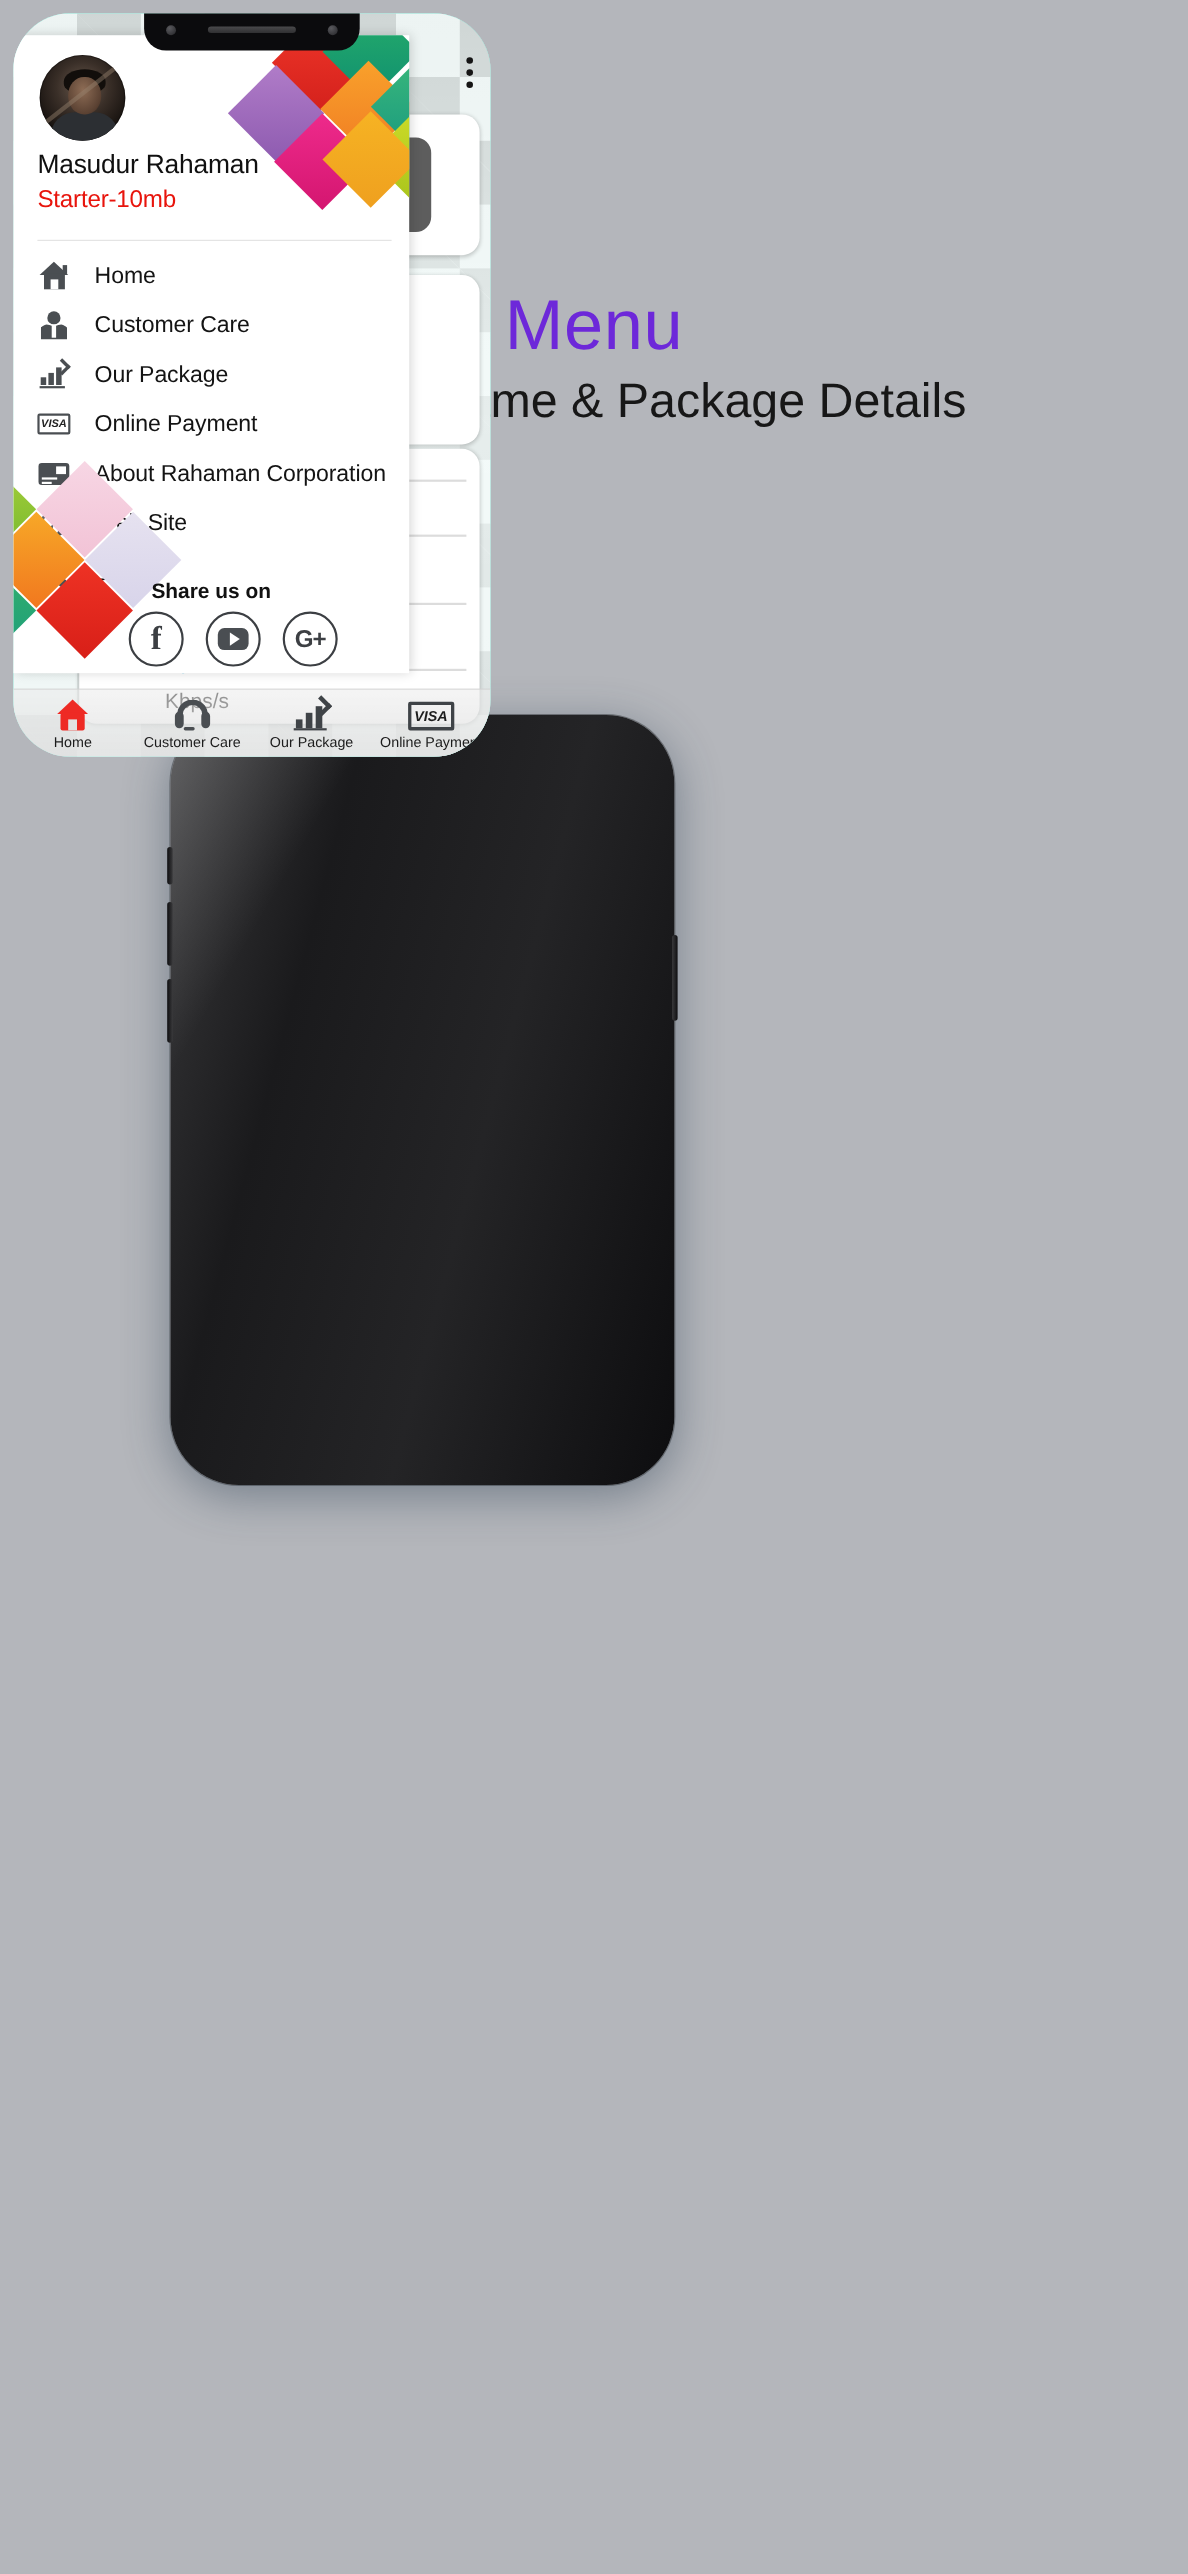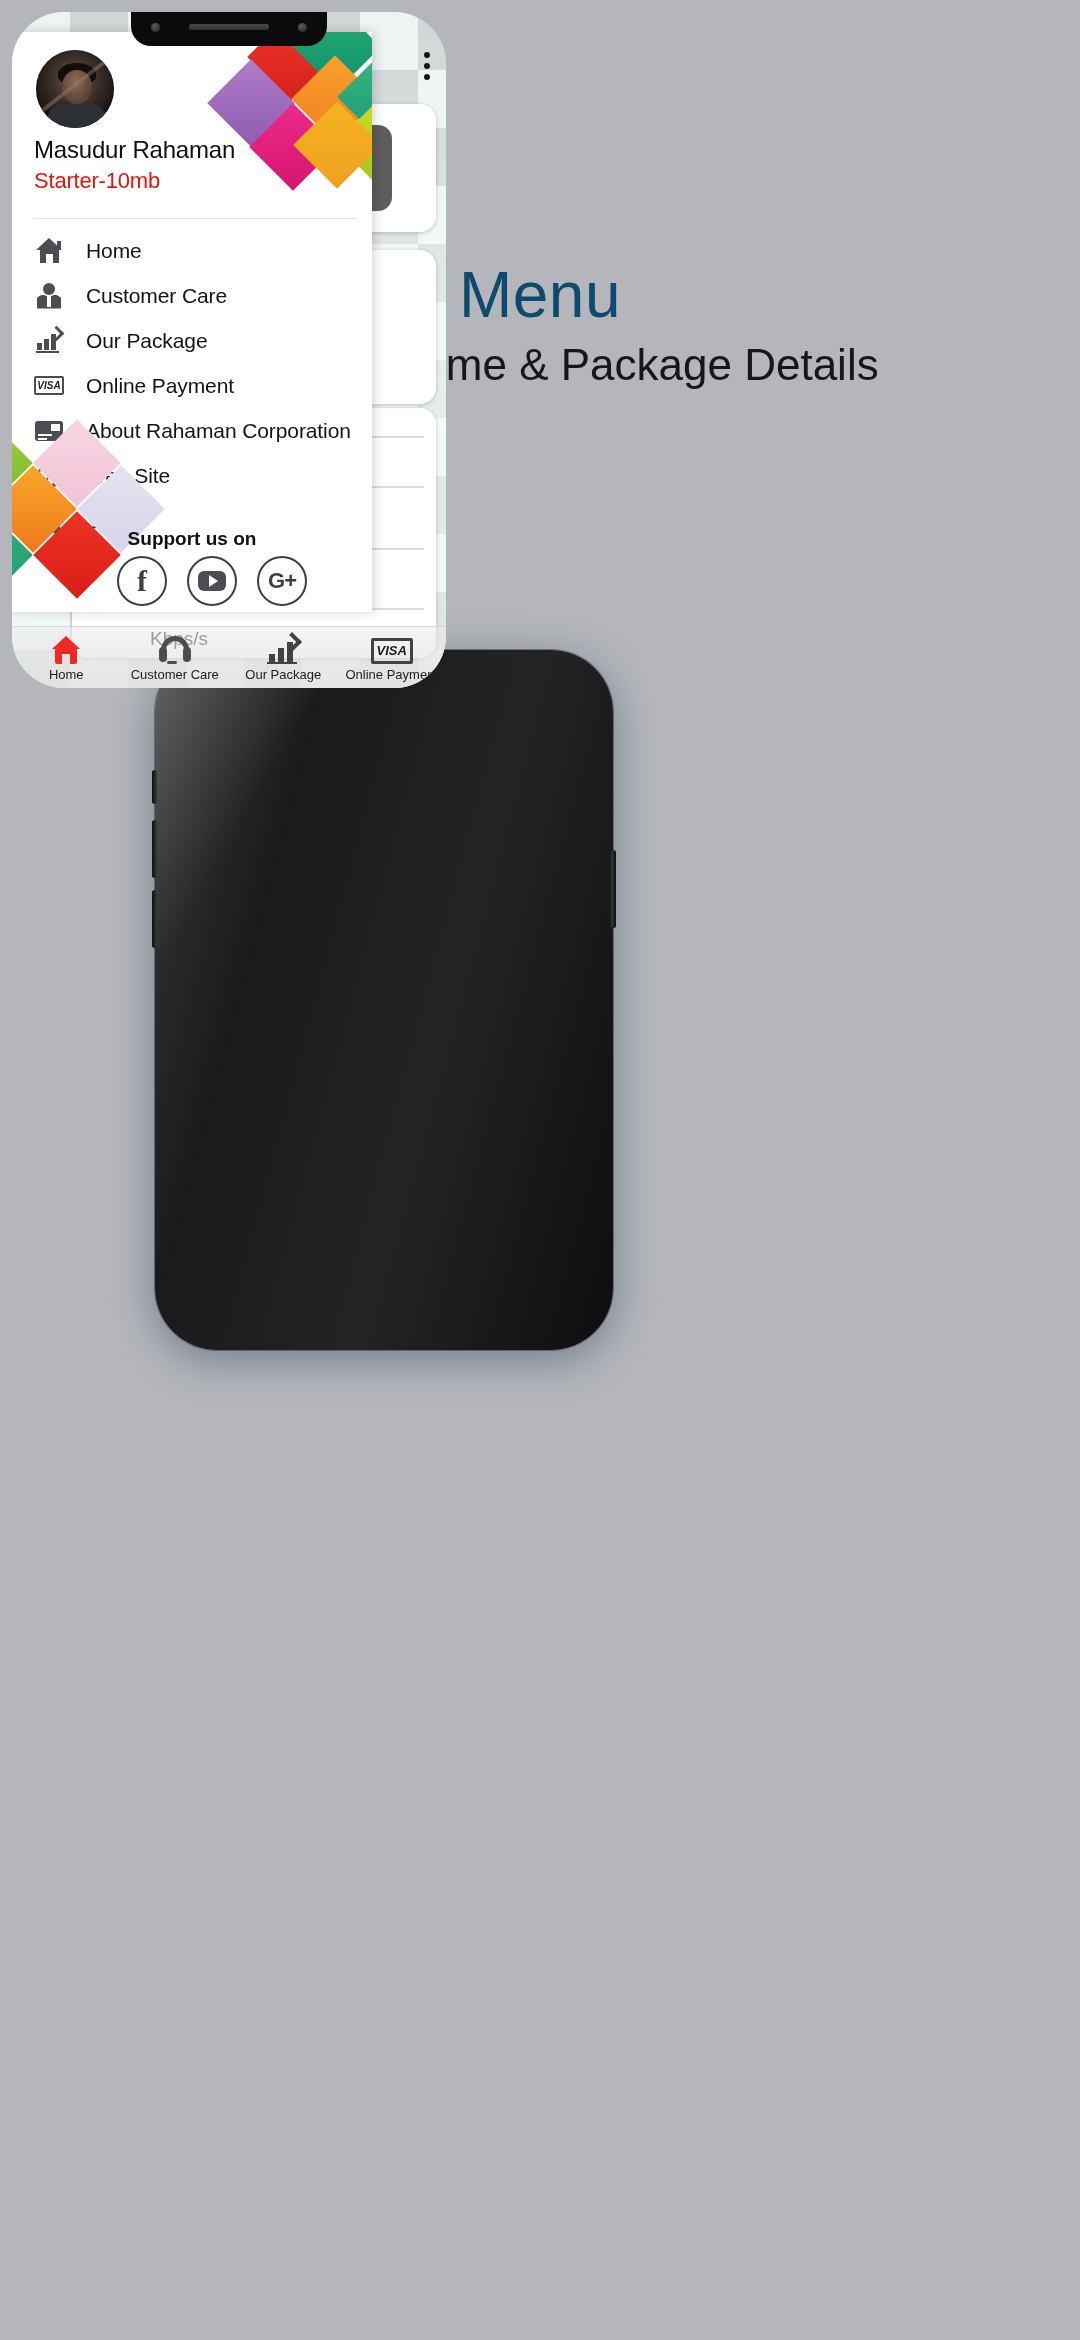--- a/index.html
+++ b/index.html
@@ -10,21 +10,21 @@
     position:relative;
     overflow:hidden;
   }
 
   
   .headings{
     position:absolute; left:0; top:0; width:1080px;
     text-align:center; padding-top:262px;
   }
   .headings h1{
-    font-size:64px; font-weight:400; color:#0c4a6e;
+    font-size:64px; font-weight:400; color:#6d28d9;
     letter-spacing:.5px; line-height:1.05;
     font-family:"Liberation Sans", sans-serif;
   }
   .headings h2{
     font-size:44px; font-weight:400; color:#171717;
     margin-top:12px; letter-spacing:0px; line-height:1.1;
   }
 
   
   .phone-outer{
@@ -499,21 +499,21 @@
 
       <div class="dlogo2">
         <div class="dm" style="left:-10px; top:12px; background:linear-gradient(135deg,#a8cf3a,#74b82e);"></div>
         <div class="dm" style="left:34px;  top:58px; background:linear-gradient(135deg,#f7a827,#f1781f);"></div>
         <div class="dm" style="left:-10px; top:104px;background:linear-gradient(135deg,#34b06b,#1b9d7c);"></div>
         <div class="dm" style="left:78px;  top:12px; background:linear-gradient(135deg,#f7d6e4,#f2c3d6);"></div>
         <div class="dm" style="left:122px; top:58px; background:linear-gradient(135deg,#e6e2f0,#d8d4ea);"></div>
         <div class="dm" style="left:78px;  top:104px;background:linear-gradient(135deg,#ee3224,#d81f18);"></div>
       </div>
 
-      <div class="follow">Support us on</div>
+      <div class="follow">Share us on</div>
 
       <div class="socials">
         <div class="soc">
           <span class="fb">f</span>
         </div>
         <div class="soc">
           <span class="yt">
               <i></i>
             </span>
         </div>

